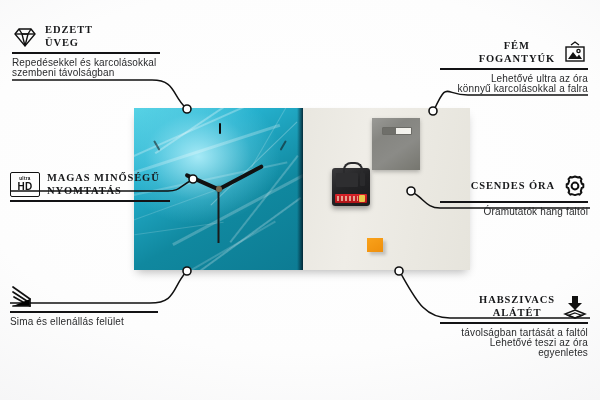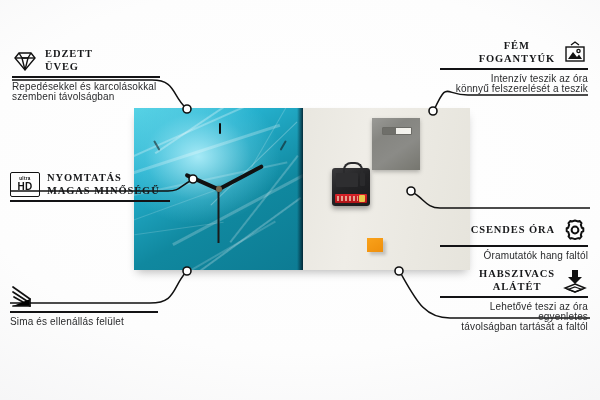--- a/index.html
+++ b/index.html
@@ -185,21 +185,21 @@
     <g fill="#fff" stroke="#111" stroke-width="1.6">
       <circle cx="187" cy="109" r="4"></circle>
       <circle cx="193" cy="179" r="4"></circle>
       <circle cx="187" cy="271" r="4"></circle>
       <circle cx="433" cy="111" r="4"></circle>
       <circle cx="411" cy="191" r="4"></circle>
       <circle cx="399" cy="271" r="4"></circle>
     </g>
   </svg>
 
-  <div class="callout" style="left:12px;top:48px;width:148px;">
+  <div class="callout" style="left:12px;top:24px;width:148px;">
     <div class="c-head">
       <span class="ico">
         <svg viewBox="0 0 26 24">
             <g fill="none" stroke="#111" stroke-width="1.4">
           <path d="M3 9 L7 4 H19 L23 9 L13 21 Z"></path>
           <path d="M3 9 H23"></path>
               <path d="M7 4 L10 9 L13 21"></path>
               <path d="M19 4 L16 9 L13 21"></path>
               <path d="M10 9 H16"></path>
         </g>
@@ -215,22 +215,22 @@
     <div class="c-desc">szembeni távolságban</div>
   </div>
 
   <div class="callout" style="left:10px;top:172px;width:160px;">
     <div class="c-head">
       <span class="ico-hd">
         <span class="u">ultra</span>
         <span class="h">HD</span>
       </span>
       <div>
+        <div class="c-title">MAGAS MINŐSÉGŰ</div>
         <div class="c-title">NYOMTATÁS</div>
-        <div class="c-title">MAGAS MINŐSÉGŰ</div>
       </div>
     </div>
     <div class="rule"></div>
   </div>
 
   <div class="callout" style="left:10px;top:284px;width:148px;">
     <div class="c-head">
       <span class="ico">
         <svg viewBox="0 0 26 24">
             <g stroke="#111" stroke-width="1.7" stroke-linecap="round">
@@ -257,54 +257,54 @@
             <g fill="none" stroke="#111" stroke-width="1.4">
           <path d="M9 4 L13 1 L17 4"></path>
           <rect x="4" y="6" width="18" height="14"></rect>
           <path d="M6 18 L11 11 L15 16 L17 13.5 L20 18 Z" fill="#111" stroke="none"></path>
           <circle cx="16.5" cy="10" r="1.6"></circle>
         </g>
           </svg>
       </span>
     </div>
     <div class="rule"></div>
-    <div class="c-desc right">Intenzív teszik az óra</div>
-    <div class="c-desc right">könnyű felszerelését a teszik</div>
-  </div>
-
-  <div class="callout" style="left:440px;top:174px;width:148px;margin-top:44px;">
+    <div class="c-desc right">Lehetővé ultra az óra</div>
+    <div class="c-desc right">könnyű karcolásokkal a falra</div>
+  </div>
+
+  <div class="callout" style="left:440px;top:174px;width:148px;">
     <div class="c-head right">
       <div>
         <div class="c-title right">CSENDES ÓRA</div>
       </div>
       <span class="ico">
         <svg viewBox="0 0 26 24">
             <g fill="none" stroke="#111" stroke-width="2" stroke-linejoin="round">
           <path d="M13 2.5 l3.2 1.0 1.4 -0.6 1.9 2.3 -0.7 1.4 1.0 3.1 1.5 0.6 v3.0 l-1.5 0.6 -1.0 3.1 0.7 1.4 -1.9 2.3 -1.4 -0.6 -3.2 1.0 -3.2 -1.0 -1.4 0.6 -1.9 -2.3 0.7 -1.4 -1.0 -3.1 -1.5 -0.6 v-3.0 l1.5 -0.6 1.0 -3.1 -0.7 -1.4 1.9 -2.3 1.4 0.6 Z"></path>
           <circle cx="13" cy="12" r="3.4"></circle>
         </g>
           </svg>
       </span>
     </div>
     <div class="rule"></div>
     <div class="c-desc right">Óramutatók hang faltól</div>
   </div>
 
-  <div class="callout" style="left:440px;top:268px;width:148px;">
+  <div class="callout" style="left:440px;top:294px;width:148px;">
     <div class="c-head right">
       <div>
         <div class="c-title right">HABSZIVACS</div>
         <div class="c-title right">ALÁTÉT</div>
       </div>
       <span class="ico">
         <svg viewBox="0 0 26 24">
           <path d="M10 1 h6 v7 h4 l-7 7 -7 -7 h4 Z" fill="#111"></path>
           <path d="M13 15 L23 19 L13 23 L3 19 Z" fill="none" stroke="#111" stroke-width="1.4"></path>
           <path d="M13 18 L20 20.5 L13 23 L6 20.5 Z" fill="none" stroke="#111" stroke-width="1.2"></path>
         </svg>
       </span>
     </div>
     <div class="rule"></div>
+    <div class="c-desc right">távolságban tartását a faltól</div>
     <div class="c-desc right">Lehetővé teszi az óra egyenletes</div>
-    <div class="c-desc right">távolságban tartását a faltól</div>
   </div>
 
 </div>
 
 </body></html>

